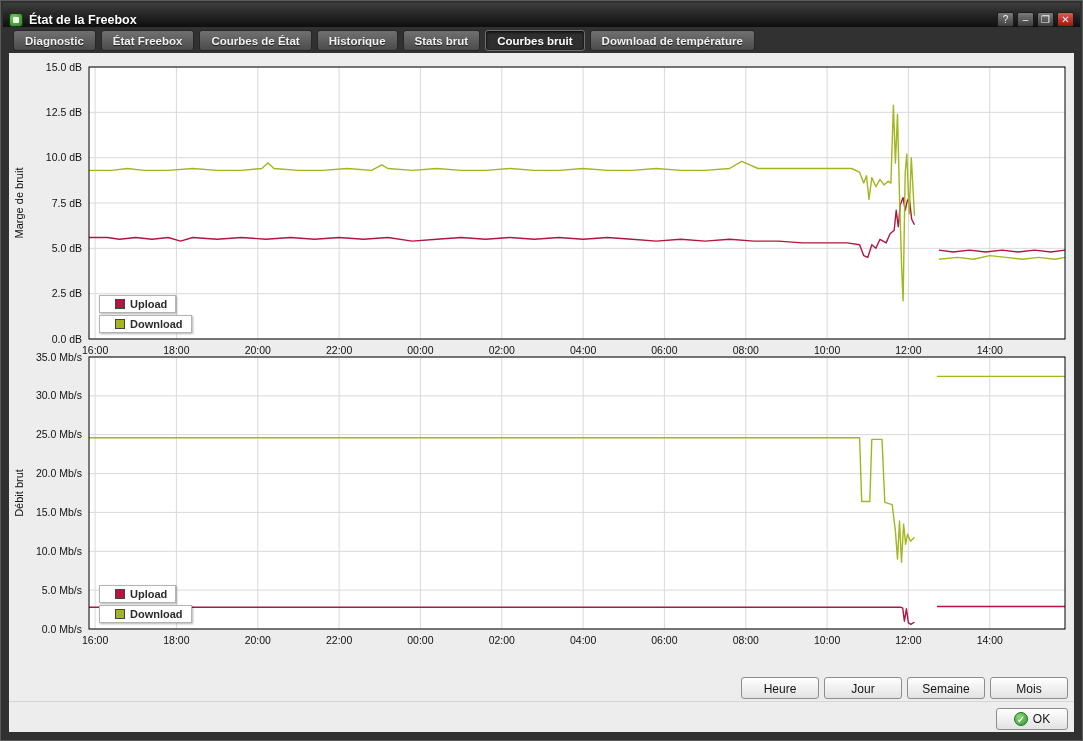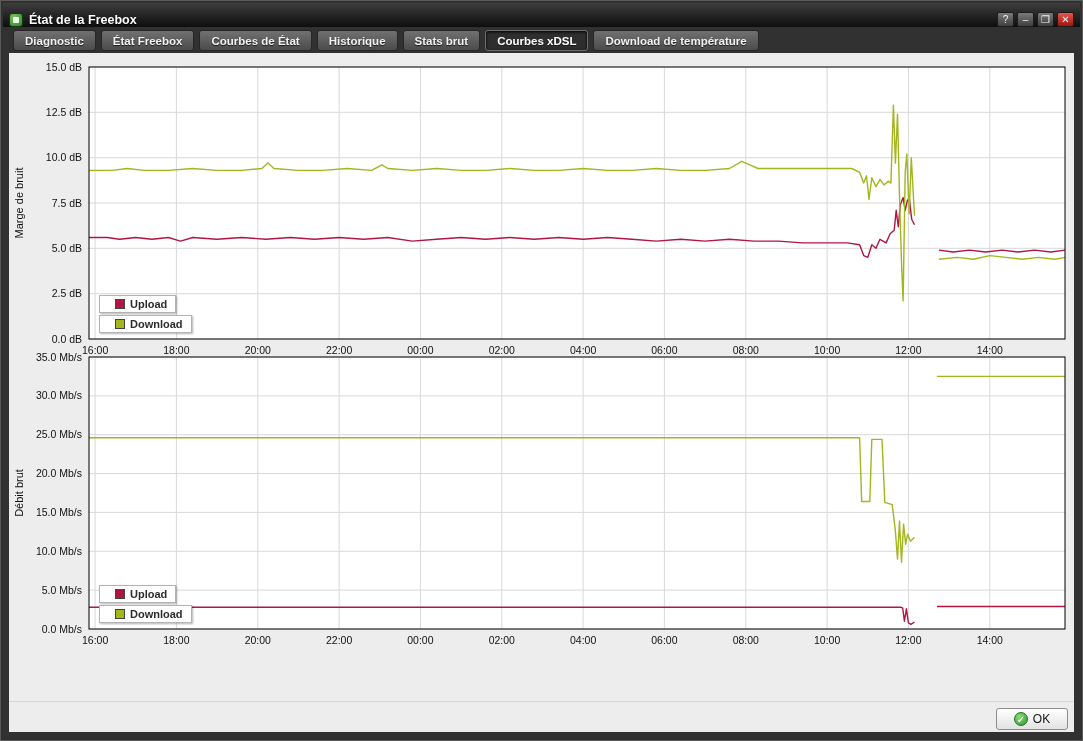--- a/index.html
+++ b/index.html
@@ -52,21 +52,21 @@
         <span class="wbtn close">✕</span>
       </span>
     </div>
 
     <div class="tabbar">
       <span class="tab">Diagnostic</span>
       <span class="tab">État Freebox</span>
       <span class="tab">Courbes de État</span>
       <span class="tab">Historique</span>
       <span class="tab">Stats brut</span>
-      <span class="tab active">Courbes xDSL</span>
+      <span class="tab active">Courbes bruit</span>
       <span class="tab">Download de température</span>
     </div>
 
     <div class="content">
 
       <div class="chart" id="chart-0">
         <div class="chart-canvas"><svg width="1067" height="308" font-family="Liberation Sans, sans-serif">
               <rect x="80" y="12" width="976" height="272" fill="#ffffff"></rect>
               <line x1="86.1" y1="12" x2="86.1" y2="284" stroke="#d9d9d9" stroke-width="1"></line>
               <line x1="167.4" y1="12" x2="167.4" y2="284" stroke="#d9d9d9" stroke-width="1"></line>
@@ -176,20 +176,26 @@
             <span class="sw" style="background: rgb(176, 22, 66);"></span>
             <span>Upload</span>
           </div>
           <div class="legend-item">
             <span class="sw swd" style="background: rgb(163, 182, 30);"></span>
             <span>Download</span>
           </div>
         </div>
       </div>
 
+      <div class="range-row">
+        <button class="btn">Heure</button>
+        <button class="btn">Jour</button>
+        <button class="btn">Semaine</button>
+        <button class="btn">Mois</button>
+      </div>
 
       <div class="ok-row">
         <button class="btn ok">
           <span class="check-icon">✓</span>
           <span>OK</span>
         </button>
       </div>
 
     </div>
   </div>

